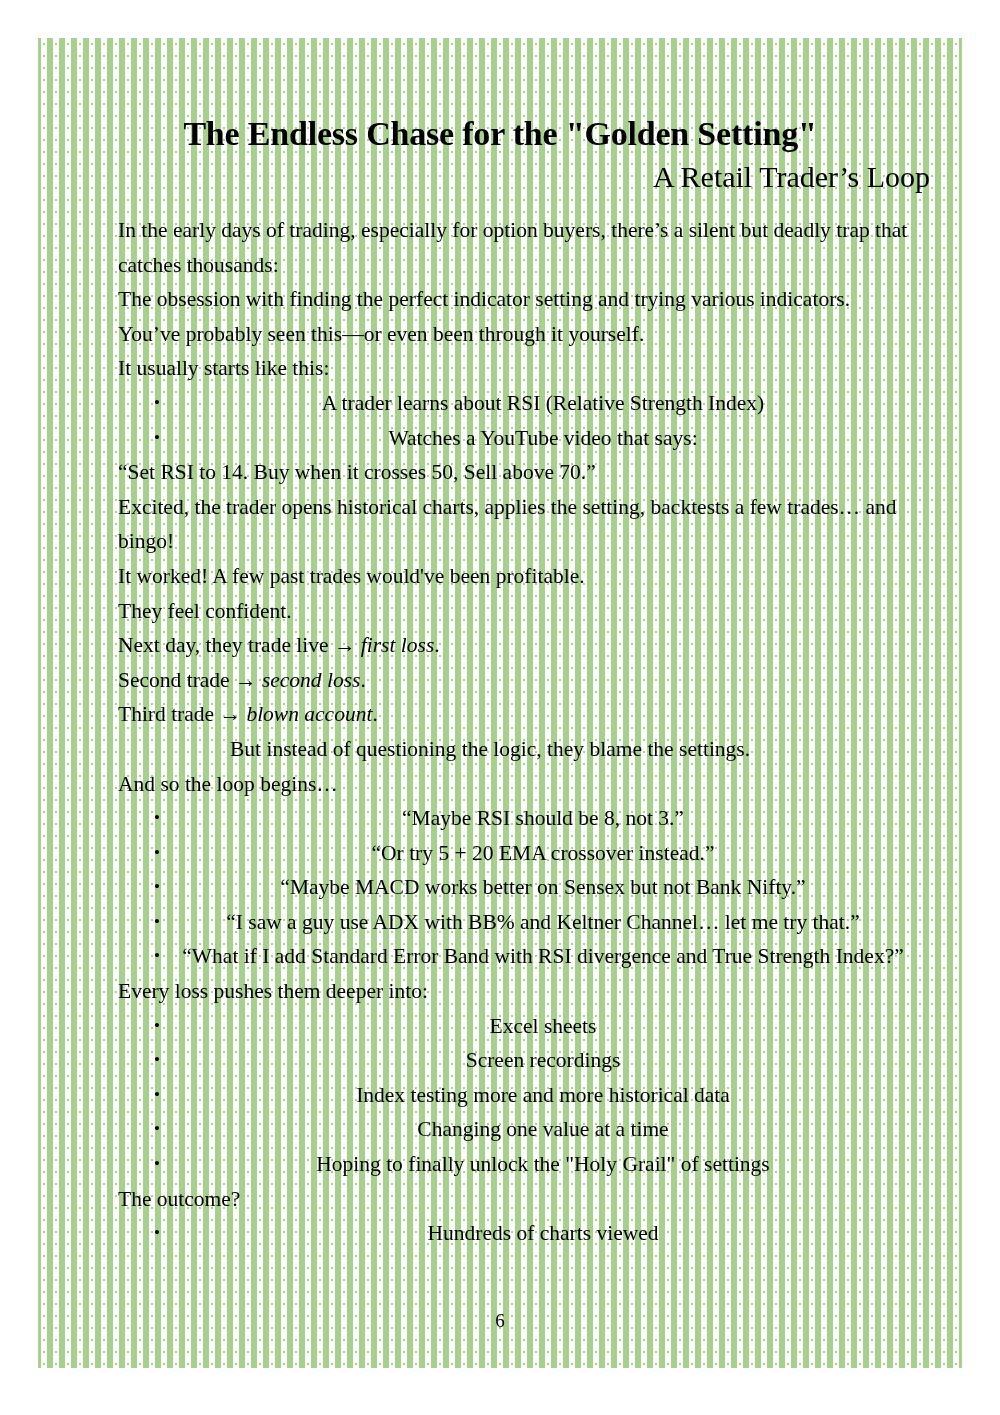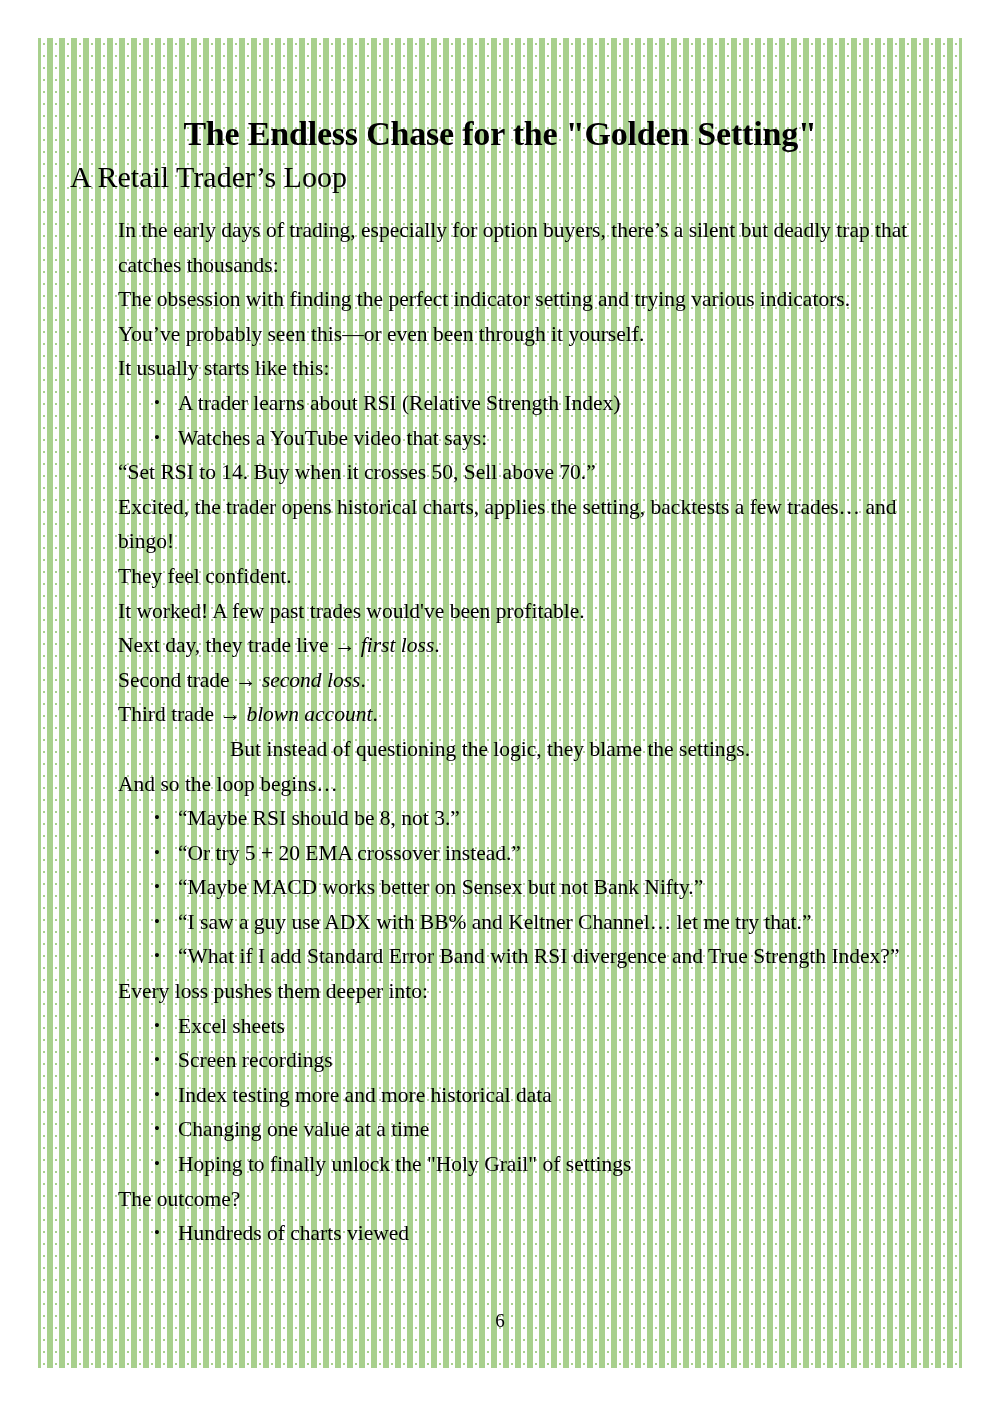--- a/index.html
+++ b/index.html
@@ -74,21 +74,21 @@
     line-height: 1.15;
     letter-spacing: -0.2px;
   }
   .doc-subtitle {
     margin: 0;
     padding: 0;
     position: absolute;
     left: 70px;
     top: 159px;
     width: 860px;
-    text-align: left;
+    text-align: right;
     font-size: 30px;
     font-weight: normal;
     line-height: 1.15;
   }
 
   .body-block {
     position: absolute;
     left: 118px;
     top: 212px;
     width: 790px;
@@ -105,20 +105,21 @@
 
   ul.bullets {
     list-style: none;
     margin: 0;
     padding: 0;
   }
   ul.bullets > li {
     position: relative;
     padding-left: 60px;
     margin: 0;
+    text-align: center;
   }
   ul.bullets > li::before {
     content: "\2022";
     position: absolute;
     left: 36px;
     top: 0;
     font-size: 17px;
     line-height: 34.6px;
   }
 
@@ -157,22 +158,22 @@
       <p class="para">You’ve probably seen this—or even been through it yourself.</p>
       <p class="para"> It usually starts like this:</p>
 
       <ul class="bullets">
         <li>A trader learns about RSI (Relative Strength Index)</li>
         <li>Watches a YouTube video that says:</li>
       </ul>
 
       <p class="para">“Set RSI to 14. Buy when it crosses 50, Sell above 70.”</p>
       <p class="para"> Excited, the trader opens historical charts, applies the setting, backtests a few trades… and bingo!</p>
+      <p class="para">It worked! A few past trades would've been profitable.</p>
       <p class="para">They feel confident.</p>
-      <p class="para">It worked! A few past trades would've been profitable.</p>
 
       <p class="para"><span>Next day, they trade live → </span><span class="ital">first loss</span><span>.</span></p>
 
       <p class="para"><span>Second trade → </span><span class="ital">second loss</span><span>.</span></p>
 
       <p class="para"><span>Third trade → </span><span class="ital">blown account</span><span>.</span></p>
 
       <p class="para center-indent">But instead of questioning the logic, they blame the settings.</p>
       <p class="para">And so the loop begins…</p>
 

